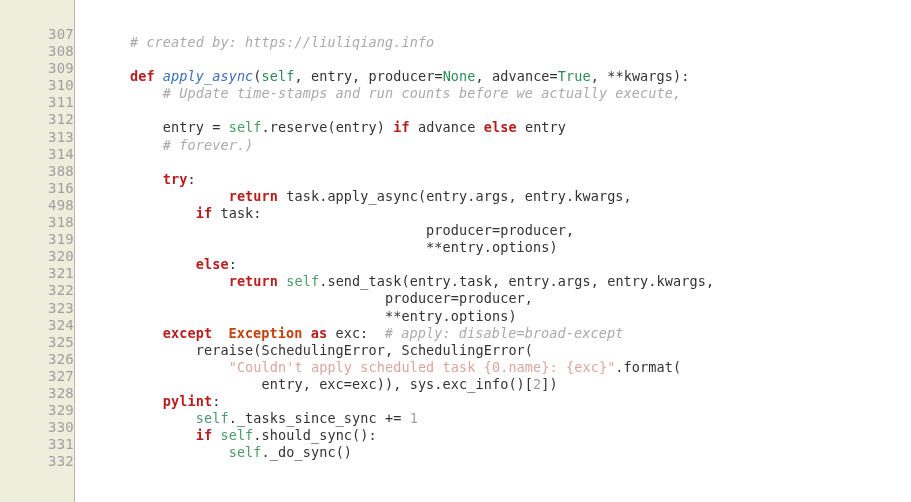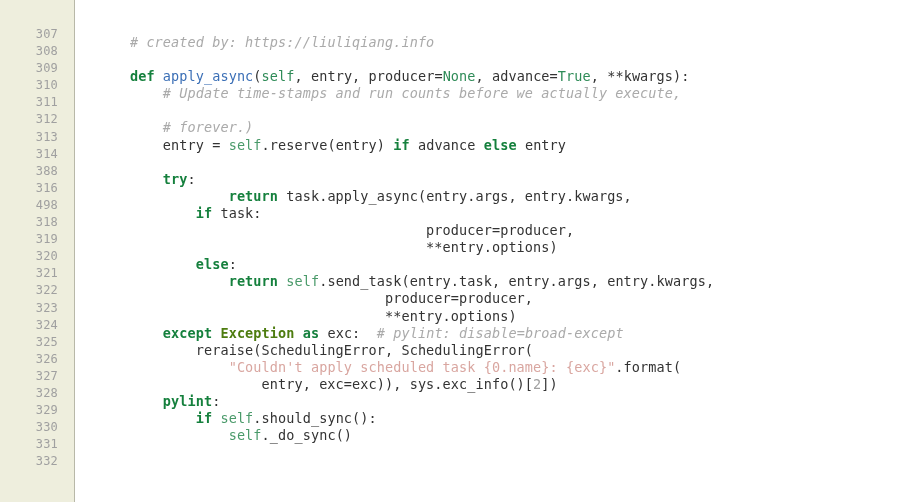--- a/index.html
+++ b/index.html
@@ -29,23 +29,23 @@
     box-sizing: border-box;
     padding-top: 26px;
     text-align: right;
     -webkit-user-select: none;
     user-select: none;
   }
   .gutter .lineno {
     display: block;
     height: 17.1px;
     line-height: 17.1px;
-    font-size: 12px;
+    font-size: 14px;
     color: #a0a0a0;
-    padding-right: 16px;
+    padding-right: 0;
     white-space: pre;
     letter-spacing: 0.2px;
   }
   .code-area {
     flex: 1 1 auto;
     background: #ffffff;
     padding-top: 34px;
     padding-left: 22px;
     box-sizing: border-box;
     overflow: hidden;
@@ -55,25 +55,25 @@
     height: 17.1px;
     line-height: 17.1px;
     font-size: 13.5px;
     white-space: pre;
     color: #333333;
     letter-spacing: 0.1px;
   }
   
   .t-plain   { color: #333333; }
   .t-comment { color: #aaaaaa; font-style: italic; }
-  .t-kw      { color: #15803d; font-weight: bold; }
+  .t-kw      { color: #b91c1c; font-weight: bold; }
   .t-const   { color: #2e8b57; }
   .t-self    { color: #4a9a6a; }
-  .t-fn      { color: #3b6fb6; }
-  .t-exc     { color: #4d7c0f; font-weight: bold; }
+  .t-fn      { color: #3b6fb6; font-style: italic; }
+  .t-exc     { color: #c2410c; font-weight: bold; margin-left: 8px; }
   .t-str     { color: #d9a6a0; }
   .t-num     { color: #a0a0a0; }
 </style>
 </head>
 <body>
 
 <div id="code-viewer">
   <div class="gutter" id="gutter">
       <span class="lineno">307</span>
       <span class="lineno">308</span>
@@ -101,33 +101,34 @@
       <span class="lineno">330</span>
       <span class="lineno">331</span>
       <span class="lineno">332</span>
     </div>
   <div class="code-area" id="code-area">
       <span class="code-line"><span class="t-plain">    </span><span class="t-comment"># created by: https://liuliqiang.info</span></span>
       <span class="code-line"><span class="t-plain">    </span></span>
       <span class="code-line"><span class="t-plain">    </span><span class="t-kw">def</span><span class="t-plain"> </span><span class="t-fn">apply_async</span><span class="t-plain">(</span><span class="t-const">self</span><span class="t-plain">, entry, producer=</span><span class="t-const">None</span><span class="t-plain">, advance=</span><span class="t-const">True</span><span class="t-plain">, **kwargs):</span></span>
       <span class="code-line"><span class="t-plain">        </span><span class="t-comment"># Update time-stamps and run counts before we actually execute,</span></span>
       <span class="code-line"><span class="t-plain">        </span></span>
+      <span class="code-line"><span class="t-plain">        entry = </span><span class="t-self">self</span><span class="t-plain">.reserve(entry) </span><span class="t-kw">if</span><span class="t-plain"> advance </span><span class="t-kw">else</span><span class="t-plain"> entry</span></span>
       <span class="code-line"><span class="t-plain">        </span><span class="t-comment"># forever.)</span></span>
-      <span class="code-line"><span class="t-plain">        entry = </span><span class="t-self">self</span><span class="t-plain">.reserve(entry) </span><span class="t-kw">if</span><span class="t-plain"> advance </span><span class="t-kw">else</span><span class="t-plain"> entry</span></span>
       <span class="code-line">&nbsp;</span>
       <span class="code-line"><span class="t-plain">        </span><span class="t-kw">try</span><span class="t-plain">:</span></span>
       <span class="code-line"><span class="t-plain">                </span><span class="t-kw">return</span><span class="t-plain"> task.apply_async(entry.args, entry.kwargs,</span></span>
       <span class="code-line"><span class="t-plain">            </span><span class="t-kw">if</span><span class="t-plain"> task:</span></span>
       <span class="code-line"><span class="t-plain">                                        producer=producer,</span></span>
       <span class="code-line"><span class="t-plain">                                        **entry.options)</span></span>
       <span class="code-line"><span class="t-plain">            </span><span class="t-kw">else</span><span class="t-plain">:</span></span>
       <span class="code-line"><span class="t-plain">                </span><span class="t-kw">return</span><span class="t-plain"> </span><span class="t-self">self</span><span class="t-plain">.send_task(entry.task, entry.args, entry.kwargs,</span></span>
       <span class="code-line"><span class="t-plain">                                   producer=producer,</span></span>
       <span class="code-line"><span class="t-plain">                                   **entry.options)</span></span>
-      <span class="code-line"><span class="t-plain">        </span><span class="t-kw">except</span><span class="t-plain"> </span><span class="t-exc">Exception</span><span class="t-plain"> </span><span class="t-kw">as</span><span class="t-plain"> exc:  </span><span class="t-comment"># pylint: disable=broad-except</span></span>
+      <span class="code-line"><span class="t-plain">        </span><span class="t-kw">except</span><span class="t-plain"> </span><span class="t-exc">Exception</span><span class="t-plain"> </span><span class="t-kw">as</span><span class="t-plain"> exc:  </span><span class="t-comment"># apply: disable=broad-except</span></span>
       <span class="code-line"><span class="t-plain">            reraise(SchedulingError, SchedulingError(</span></span>
       <span class="code-line"><span class="t-plain">                </span><span class="t-str">"Couldn't apply scheduled task {0.name}: {exc}"</span><span class="t-plain">.format(</span></span>
       <span class="code-line"><span class="t-plain">                    entry, exc=exc)), sys.exc_info()[</span><span class="t-num">2</span><span class="t-plain">])</span></span>
       <span class="code-line"><span class="t-plain">        </span><span class="t-kw">pylint</span><span class="t-plain">:</span></span>
+      <span class="code-line"><span class="t-plain">            </span><span class="t-self">self</span><span class="t-plain">._tasks_since_sync += </span><span class="t-num">1</span></span>
       <span class="code-line"><span class="t-plain">            </span><span class="t-kw">if</span><span class="t-plain"> </span><span class="t-self">self</span><span class="t-plain">.should_sync():</span></span>
       <span class="code-line"><span class="t-plain">                </span><span class="t-self">self</span><span class="t-plain">._do_sync()</span></span>
     </div>
 </div>
 
 </body></html>

